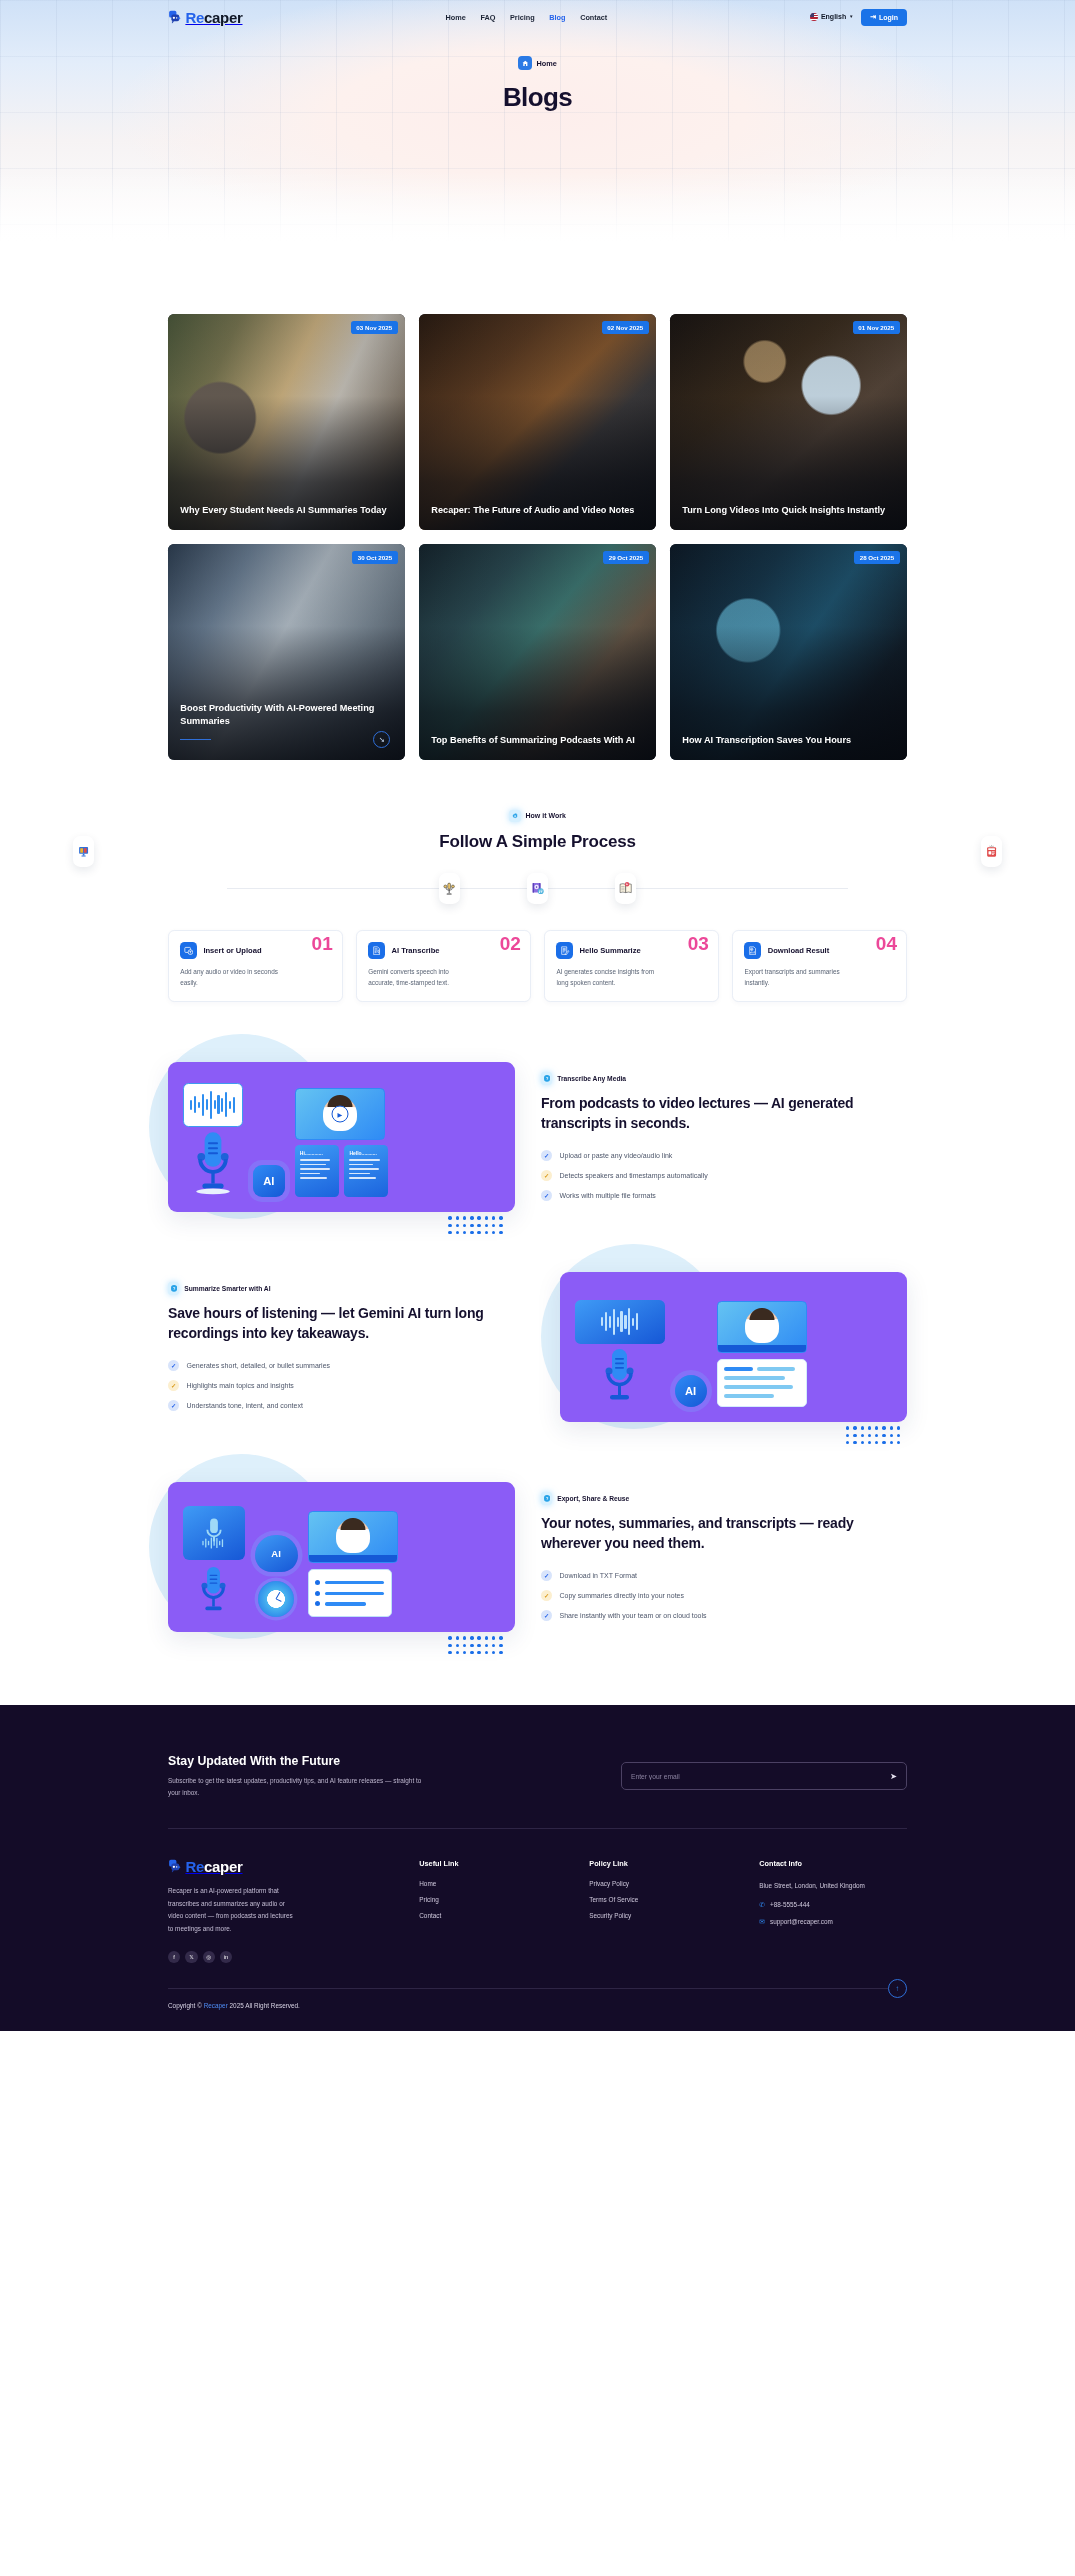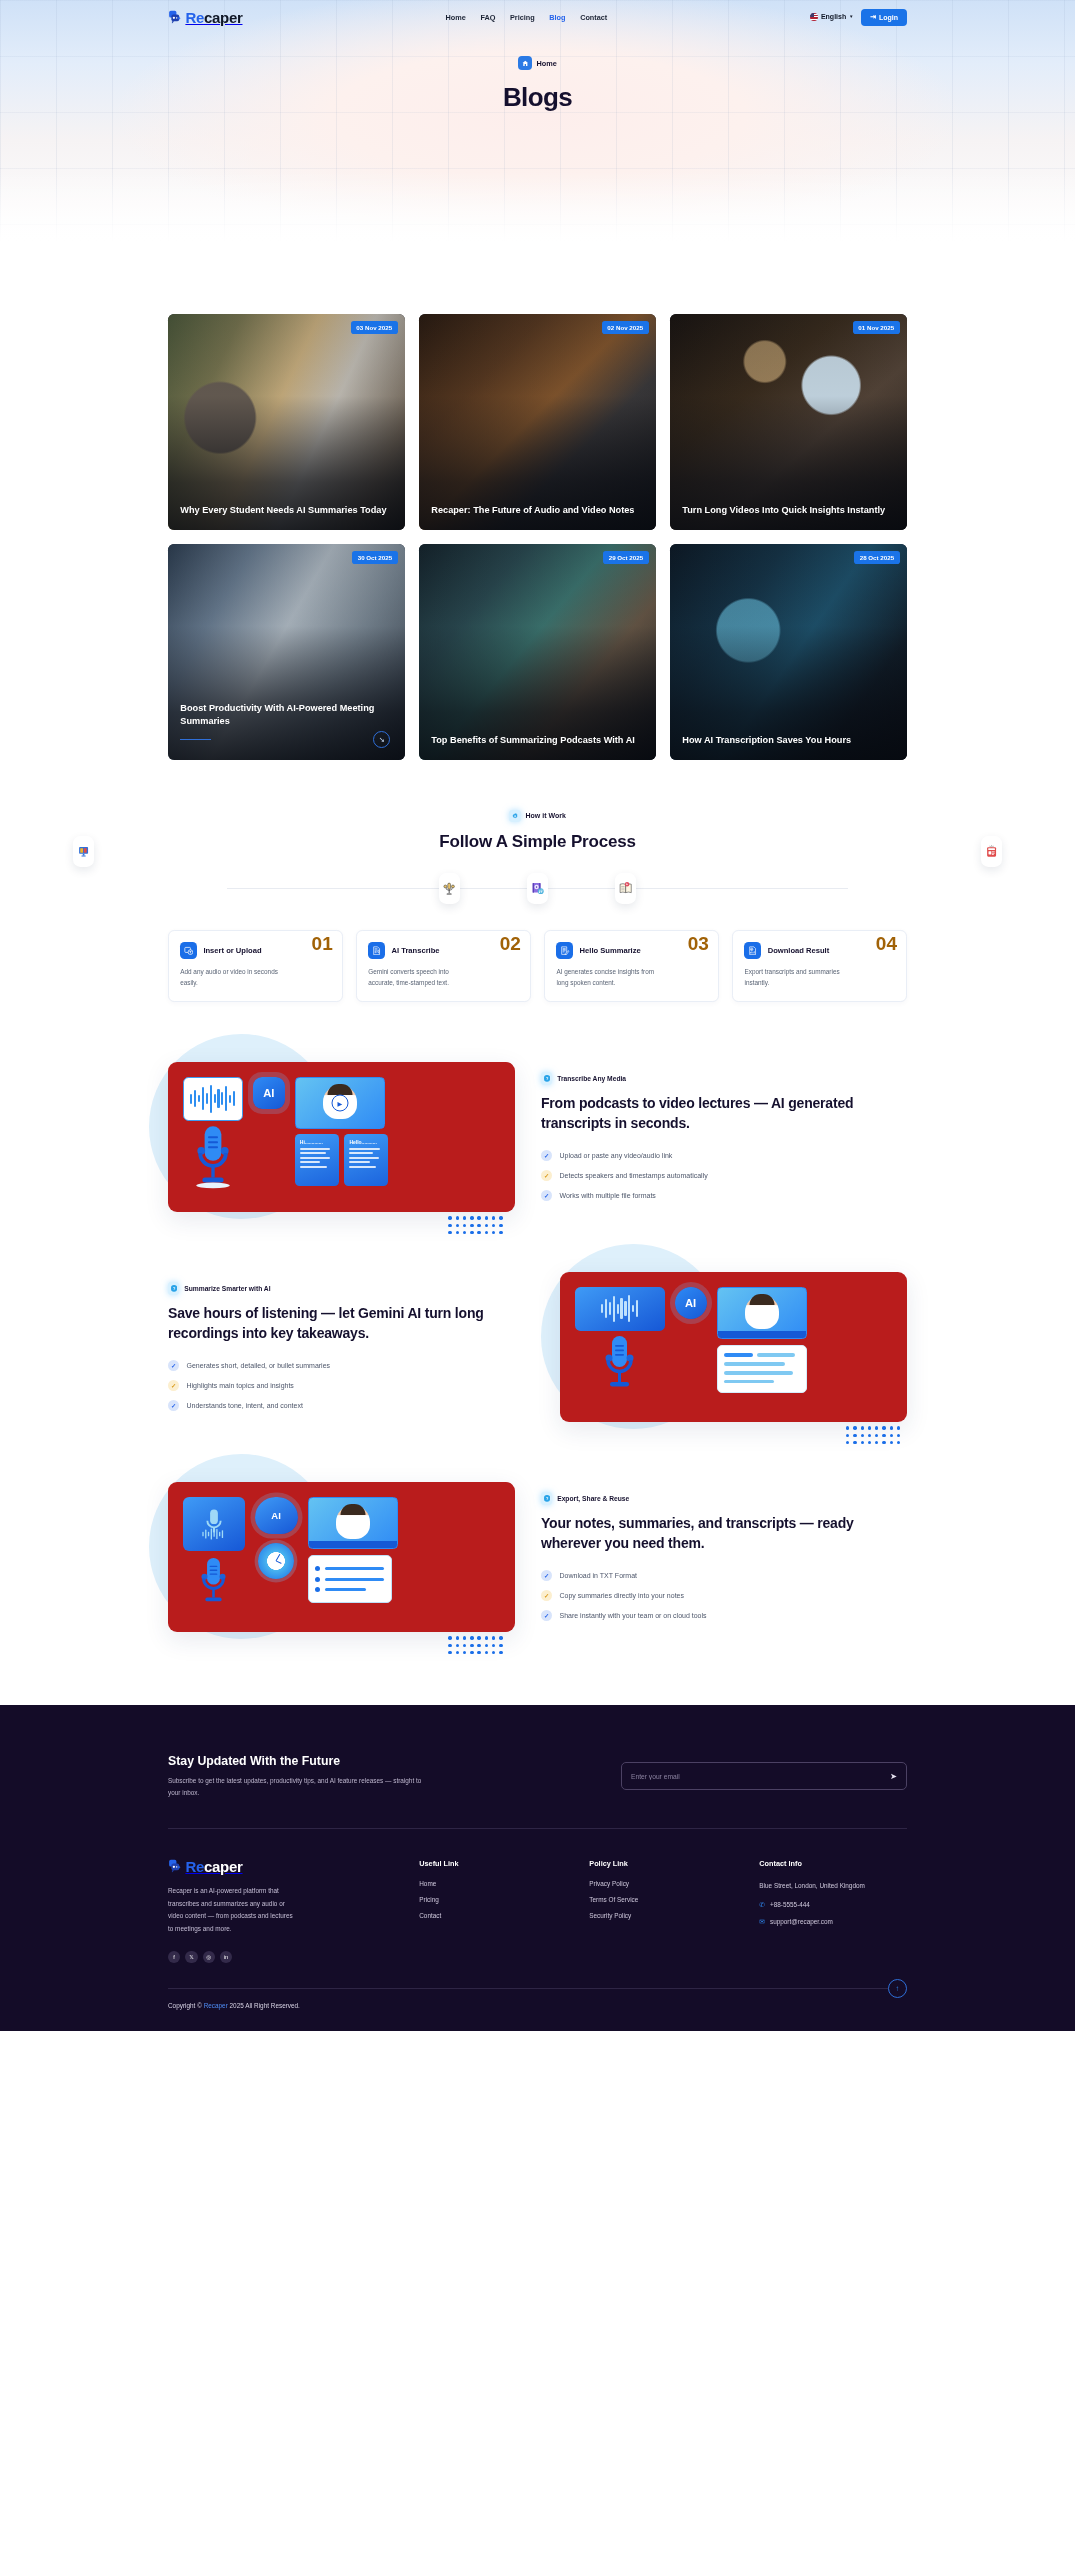--- a/index.html
+++ b/index.html
@@ -170,21 +170,21 @@
     display:grid; grid-template-columns:repeat(4,1fr); gap:13.4px;
   }
   .step {
     position:relative; background:#fff;
     border:0.6px solid #e9eef6; border-radius:6.2px;
     padding:11.2px 11.2px 12.3px; overflow:hidden;
     box-shadow:0 1.1px 5.6px rgba(25,40,80,.03);
   }
   .step-num {
     position:absolute; top:3.4px; right:9px;
-    font-size:19px; font-weight:800; color:#a16207; line-height:1;
+    font-size:19px; font-weight:800; color:#ec4899; line-height:1;
   }
   .step-head { display:flex; align-items:center; gap:6.2px; }
   .step-ico {
     width:17px; height:17px; border-radius:4.5px; background:#1a6ee8;
     display:flex; align-items:center; justify-content:center; flex:none;
   }
   .step-title { font-size:7.6px; font-weight:800; color:#15102e; }
   .step-desc { margin-top:8.4px; font-size:6.4px; line-height:1.66; color:#5a6475; max-width:106px; }
 
   
@@ -212,24 +212,24 @@
     width:11.2px; height:11.2px; border-radius:50%; flex:none;
     display:flex; align-items:center; justify-content:center;
     font-size:6.2px; font-weight:800;
   }
   .tick.blue { background:#d8e4fb; color:#2563eb; }
   .tick.amber { background:#fcefcf; color:#d99a18; }
   .f-item-label { font-size:7px; color:#4d566a; }
 
   
   .illus {
-    position:relative; background:#b91c1c; border-radius:9px;
+    position:relative; background:#8b5cf6; border-radius:9px;
     box-shadow:0 7.8px 25px rgba(27,50,95,.10);
     padding:14.6px; height:150px;
-    display:flex; align-items:flex-start; gap:10px;
+    display:flex; align-items:flex-end; gap:10px;
     z-index:2;
   }
   .blob {
     position:absolute; width:185px; height:185px; border-radius:50%;
     background:#def0fb; z-index:1;
   }
   .blob.a { left:-19px; top:-28px; }
   .dots {
     position:absolute; z-index:3;
     display:grid; grid-template-columns:repeat(8,1fr); gap:3.9px;

